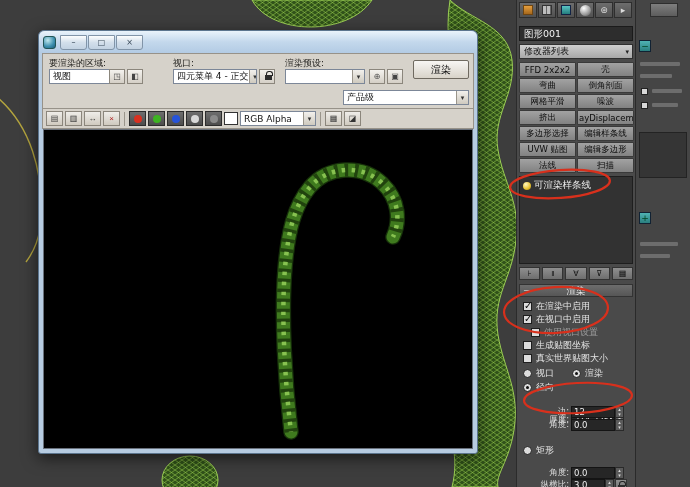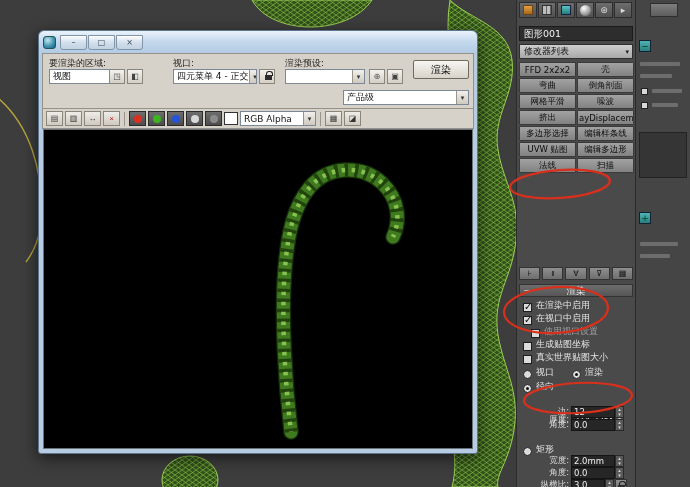--- a/index.html
+++ b/index.html
@@ -68,21 +68,21 @@
           font-family:"DejaVu Sans","Liberation Sans",sans-serif; }
   .stack { position:absolute; left:2px; top:176px; width:114px; height:88px; background:#323232; border:1px solid #1e1e1e; cursor:pointer; }
   .stkitem { display:flex; align-items:center; gap:3px; padding:2px 3px; color:#ececec; font-size:9.5px; white-space:nowrap; }
   .bulb { width:8px; height:8px; border-radius:50%; background:radial-gradient(circle at 35% 30%,#fff7c0,#e8c22e 60%,#8a6d10); flex:0 0 8px; }
   .stktools { position:absolute; left:2px; top:267px; width:114px; height:14px; display:flex; gap:2px; }
   .stbtn { flex:1; height:13px; background:linear-gradient(#8f8f8f,#6e6e6e); border:1px solid #333; font-size:8px;
            color:#101010; line-height:11px; cursor:pointer; padding:0; }
   .rollout { position:absolute; left:2px; top:284px; width:114px; height:13px; background:linear-gradient(#6d6d6d,#565656);
              border:1px solid #333; color:#e8e8e8; font-size:9.5px; text-align:center; line-height:11px; cursor:pointer; }
   .rmin { position:absolute; left:3px; top:0; font-size:9px; color:#ccc; }
-  .crow { position:absolute; left:6px; width:112px; height:12px; display:flex; align-items:flex-end; gap:4px; }
+  .crow { position:absolute; left:6px; width:112px; height:12px; display:flex; align-items:center; gap:4px; }
   .crow.ind { left:14px; }
   .crow.dim .clab { color:#9a9a9a; }
   .cb { width:9px; height:9px; background:#dcdcdc; border:1px solid #1e1e1e; position:relative; flex:0 0 9px; cursor:pointer; }
   .cb.on::after { content:"✓"; position:absolute; left:0px; top:-3px; font-size:10px; color:#0a0a0a; font-weight:bold; }
   .rad { width:9px; height:9px; border-radius:50%; background:#dcdcdc; border:1px solid #1e1e1e; position:relative; flex:0 0 9px; cursor:pointer; }
   .rad.on::after { content:""; position:absolute; inset:2px; background:#101010; border-radius:50%; }
   .clab { font-size:9px; color:#e4e4e4; white-space:nowrap; }
   .frow { position:absolute; left:10px; width:116px; height:12px; display:flex; align-items:center; }
   .flab { width:42px; text-align:right; margin-right:2px; color:#dcdcdc; font-size:8.5px; white-space:nowrap; }
   .fin { width:44px; height:12px; background:#262626; border:1px solid #141414; color:#efefef; font-size:8.5px;
@@ -248,20 +248,26 @@
       <button class="pbtn">挤出</button>
       <button class="pbtn">ayDisplacement</button>
       <button class="pbtn">多边形选择</button>
       <button class="pbtn">编辑样条线</button>
       <button class="pbtn">UVW 贴图</button>
       <button class="pbtn">编辑多边形</button>
       <button class="pbtn">法线</button>
       <button class="pbtn">扫描</button>
     </div>
 
+    <div class="stack">
+      <div class="stkitem">
+        <span class="bulb"></span>
+        <span>可渲染样条线</span>
+      </div>
+    </div>
 
     <div class="stktools">
       <button class="stbtn">⊦</button>
       <button class="stbtn">‖</button>
       <button class="stbtn">∀</button>
       <button class="stbtn">⊽</button>
       <button class="stbtn">▦</button>
     </div>
 
     <div class="rollout">
@@ -326,28 +332,20 @@
           <i>▴</i>
           <i>▾</i>
         </span>
     </div>
 
     <div class="crow" style="top:444px">
       <span class="rad"></span>
       <span class="clab">矩形</span>
     </div>
 
-    <div class="frow" style="top:455px">
-      <span class="flab">宽度:</span>
-      <input class="fin" readonly="" value="2.0mm" style="">
-      <span class="spin">
-          <i>▴</i>
-          <i>▾</i>
-        </span>
-    </div>
     <div class="frow" style="top:467px">
       <span class="flab">角度:</span>
       <input class="fin" readonly="" value="0.0" style="">
       <span class="spin">
           <i>▴</i>
           <i>▾</i>
         </span>
     </div>
     <div class="frow" style="top:479px">
       <span class="flab">纵横比:</span>

